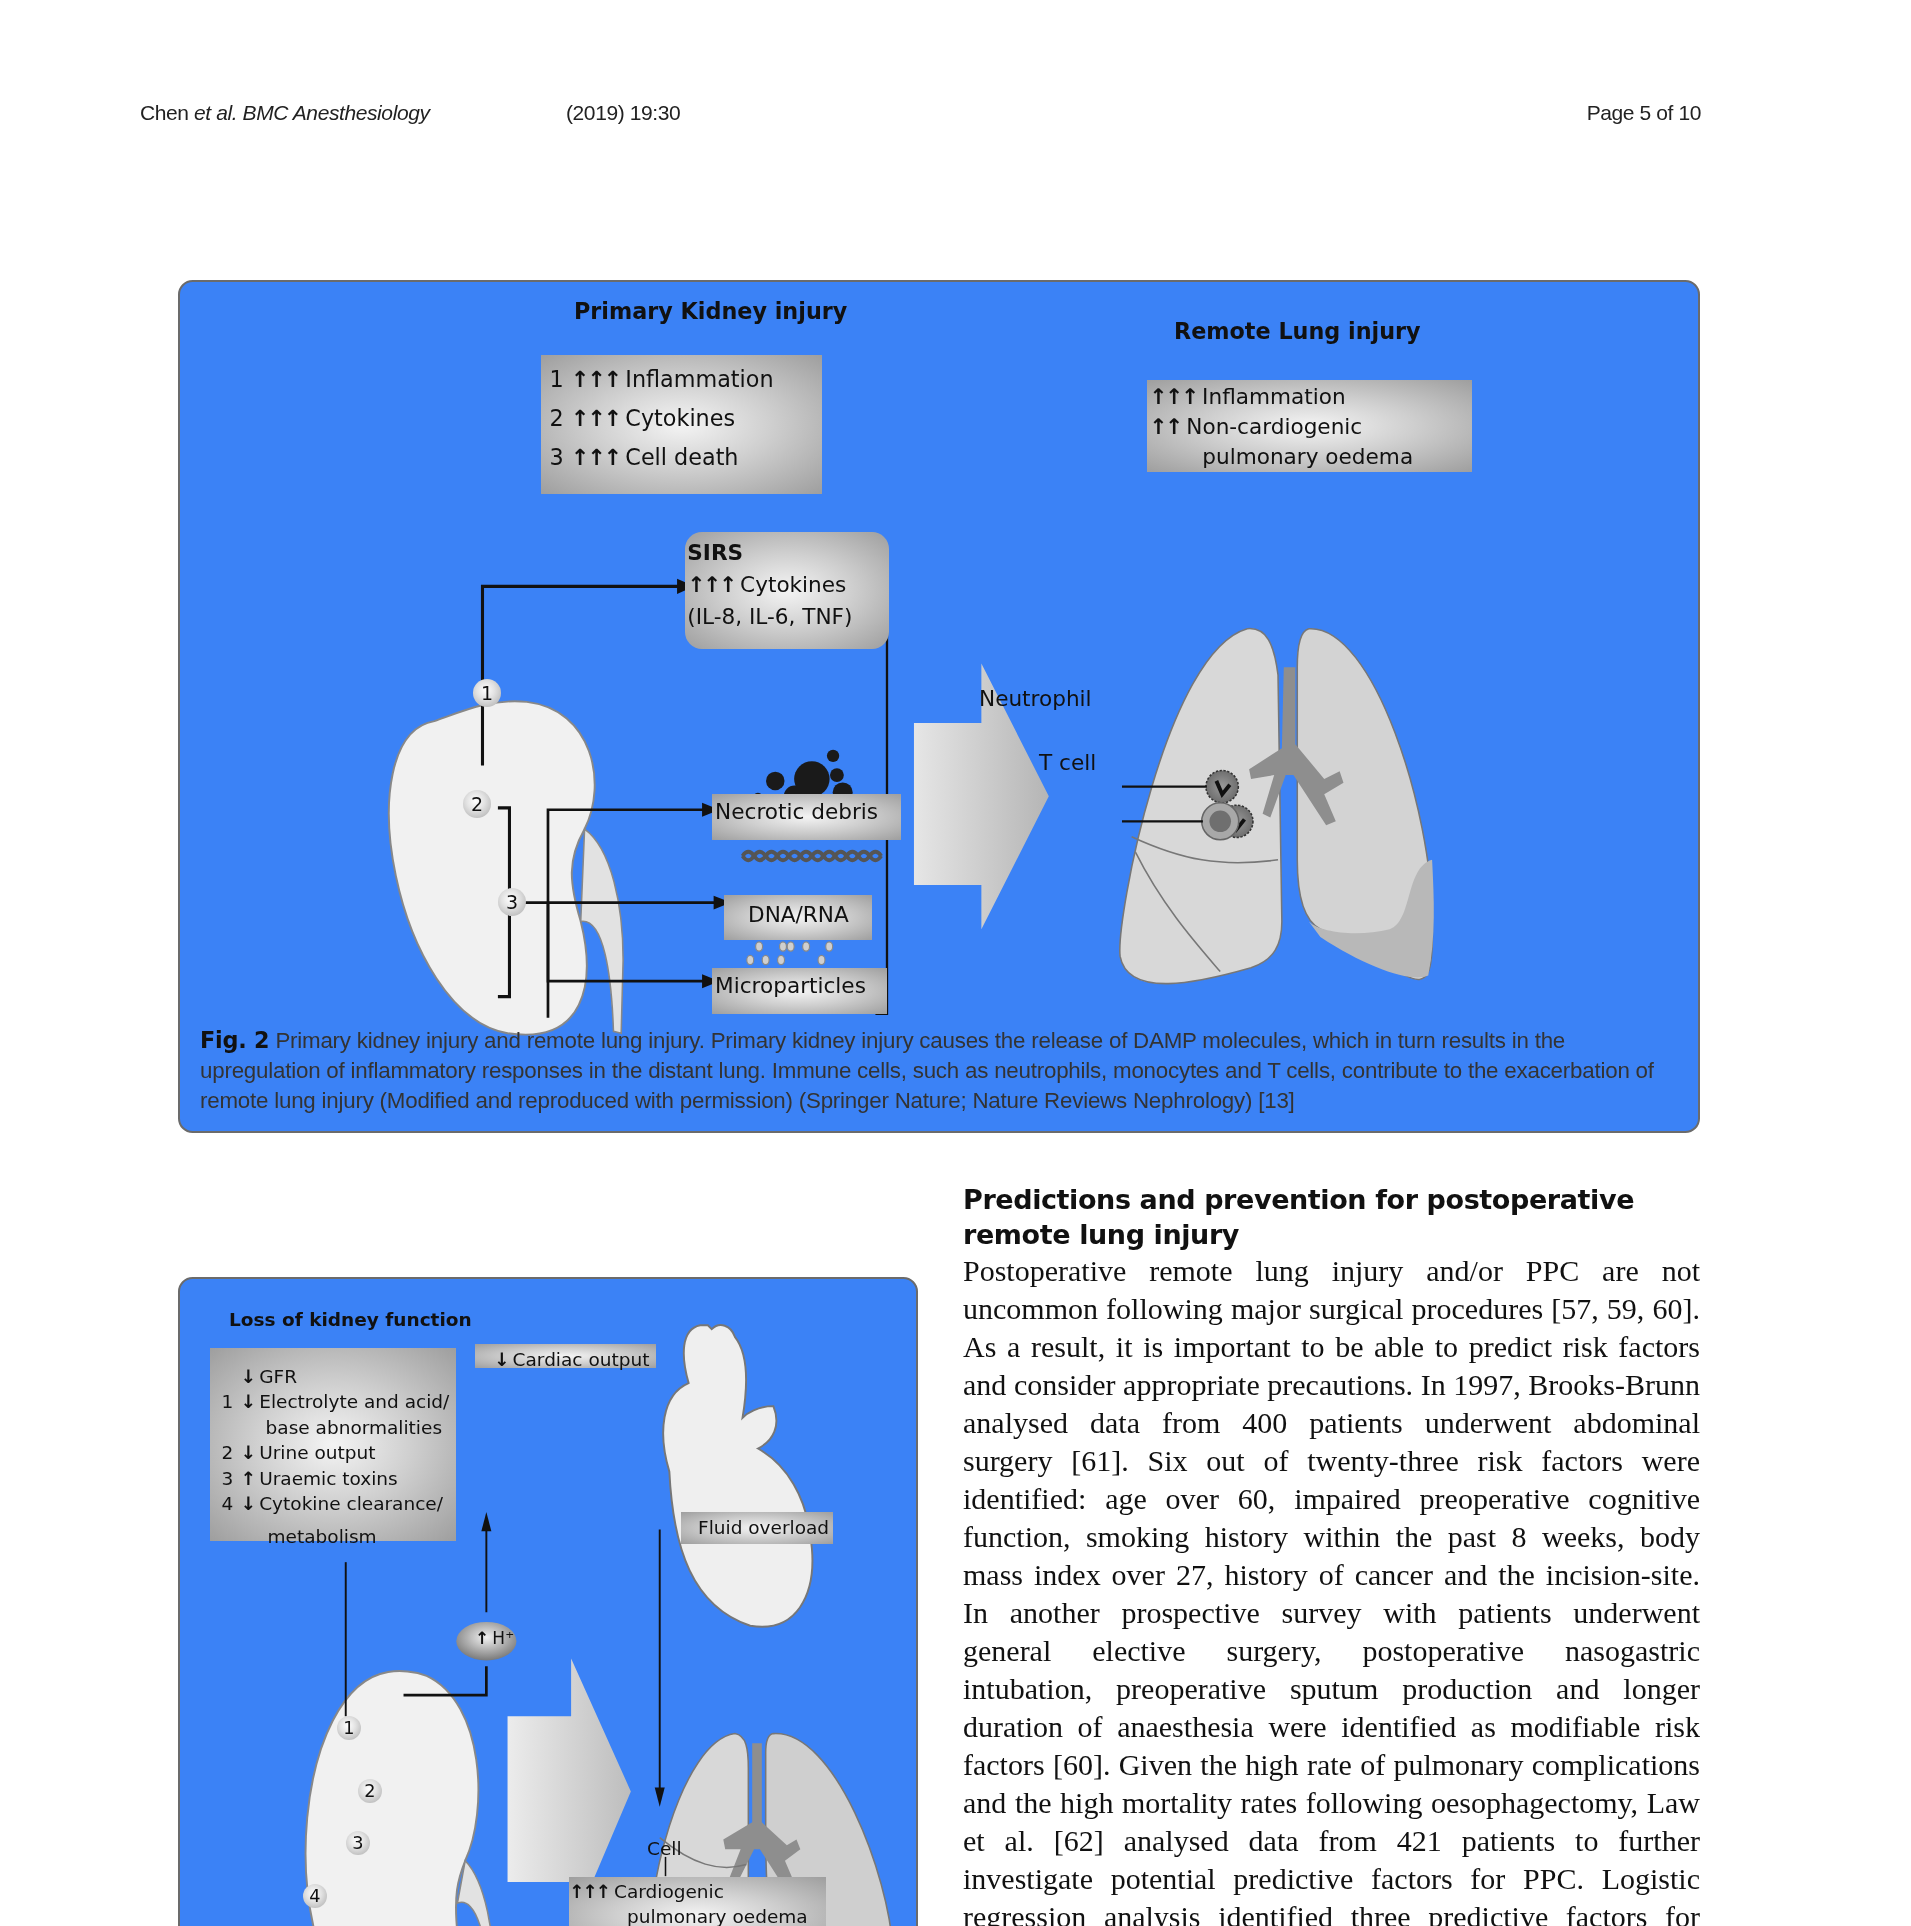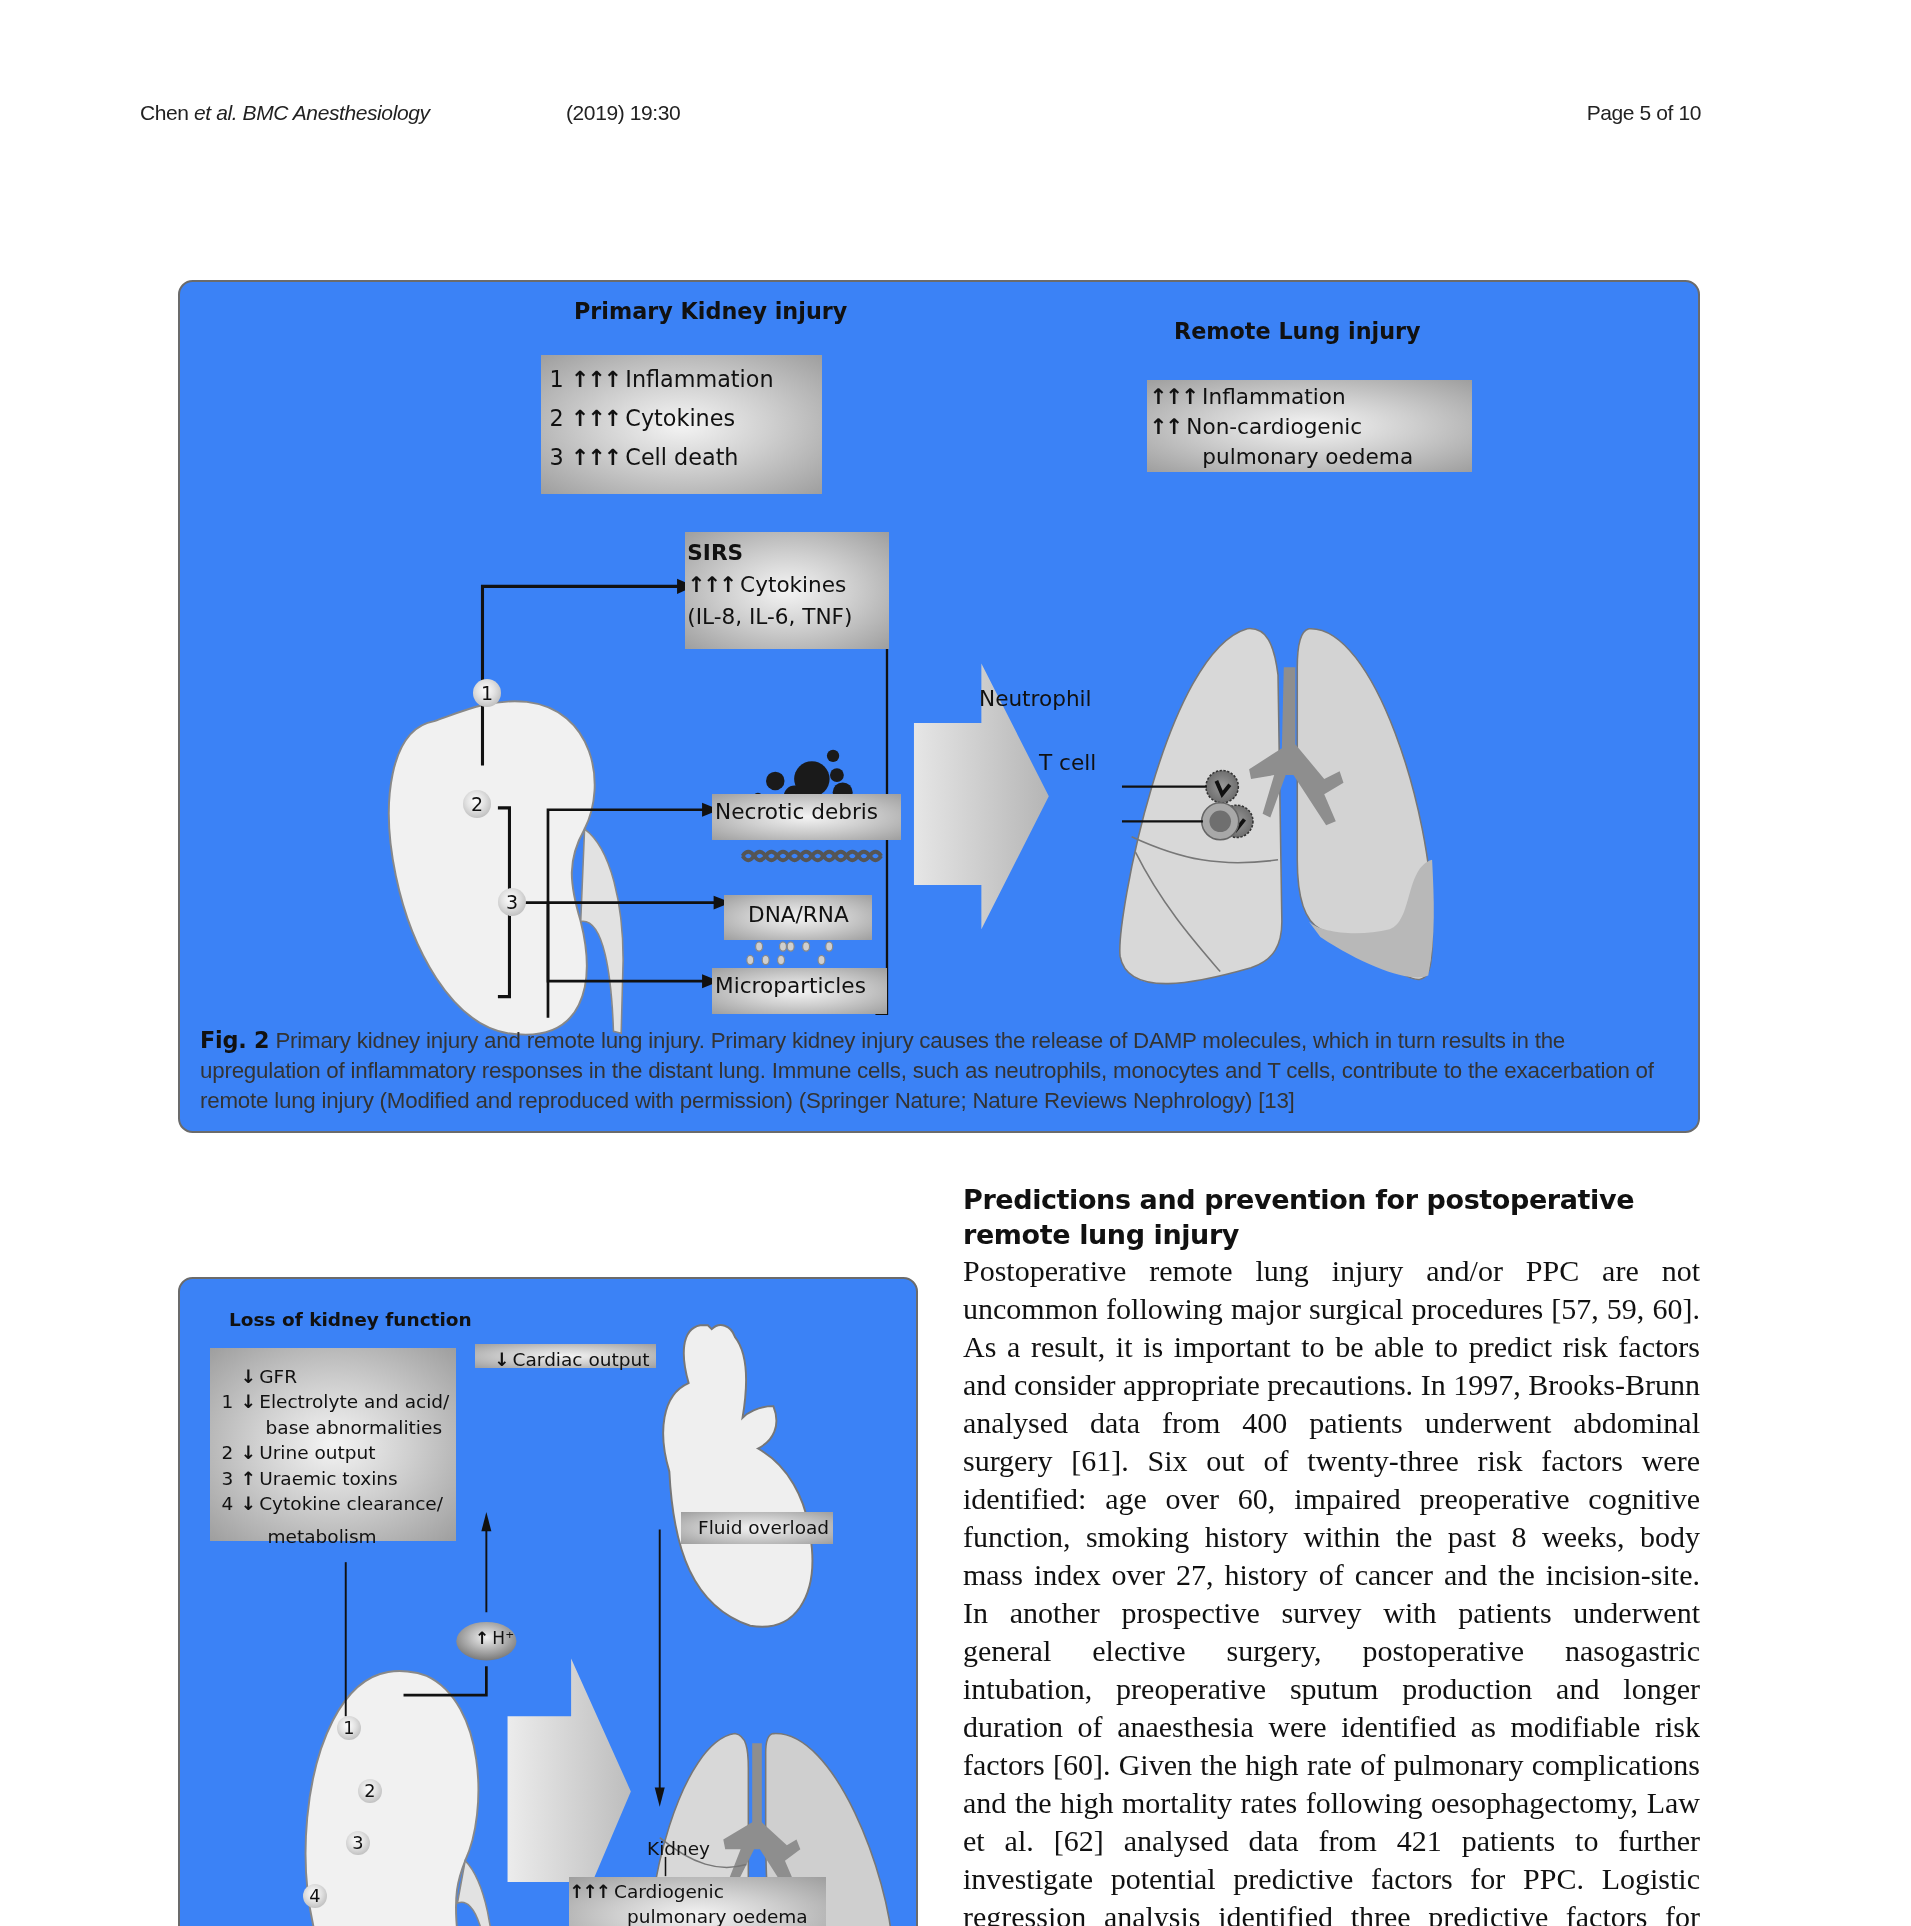--- a/index.html
+++ b/index.html
@@ -136,21 +136,21 @@
     <div class="row"><span>2</span> <span class="arrow">↑↑↑</span><span>Cytokines</span></div>
     <div class="row"><span>3</span> <span class="arrow">↑↑↑</span><span>Cell death</span></div>
   </div>
 
   <div class="abs gbox" style="left:967px; top:98px; width:325px; height:92px; padding:1.5px 2.3px; font-size:21.6px; line-height:30px;">
     <div class="row"><span class="arrow">↑↑↑</span><span>Inflammation</span></div>
     <div class="row"><span class="arrow">↑↑</span><span>Non-cardiogenic</span></div>
     <div class="row" style="padding-left:53px;"><span>pulmonary oedema</span></div>
   </div>
 
-  <div class="abs gbox" style="left:505px; top:250px; width:204px; height:117px; padding:5.4px 2.3px; font-size:21.6px; line-height:32px;">
+  <div class="abs gbox" style="left:505px; top:250px; width:204px; height:117px; padding:5.4px 2.3px; font-size:21.6px; line-height:32px;border-radius:17px;">
     <div class="row" style="font-weight:bold;">SIRS</div>
     <div class="row"><span class="arrow">↑↑↑</span><span>Cytokines</span></div>
     <div class="row">(IL-8, IL-6, TNF)</div>
   </div>
 
   <div class="abs gbox lbl" style="left:532px; top:512px; width:189px; height:46px; font-size:21.6px; line-height:35px; padding-left:3.1px;">Necrotic debris</div>
   <div class="abs gbox lbl" style="left:544px; top:613px; width:148px; height:45px; font-size:21.6px; line-height:39px; padding-left:24px;">DNA/RNA</div>
   <div class="abs gbox lbl" style="left:532px; top:686px; width:175px; height:46px; font-size:21.6px; line-height:35px; padding-left:3.1px;">Microparticles</div>
 
   <div class="abs num-ball" style="left:293px; top:397px;">1</div>
@@ -217,21 +217,21 @@
   <div class="abs gbox lbl" style="left:295px; top:65px; width:181px; height:24px; font-size:18.5px; line-height:32px; padding-left:19px;">
     <span class="arrow">↓</span><span>Cardiac output</span>
   </div>
 
   <div class="abs lbl" style="left:295px; top:349px; font-size:17px;">
     <span class="arrow">↑</span><span>H⁺</span>
   </div>
 
   <div class="abs gbox lbl" style="left:501px; top:233px; width:152px; height:32px; font-size:18.5px; line-height:32px; padding-left:17px;">Fluid overload</div>
 
-  <div class="abs lbl" style="left:467px; top:559px; font-size:18.5px;">Kidney</div>
+  <div class="abs lbl" style="left:467px; top:559px; font-size:18.5px;">Cell</div>
 
   <div class="abs num-ball" style="left:157px; top:437px; width:24px; height:24px; line-height:24px; font-size:17.7px;">1</div>
   <div class="abs num-ball" style="left:178px; top:500px; width:24px; height:24px; line-height:24px; font-size:17.7px;">2</div>
   <div class="abs num-ball" style="left:166px; top:552px; width:24px; height:24px; line-height:24px; font-size:17.7px;">3</div>
   <div class="abs num-ball" style="left:123px; top:605px; width:24px; height:24px; line-height:24px; font-size:17.7px;">4</div>
 
   <div class="abs gbox" style="left:389px; top:598px; width:257px; height:77px; padding:1.5px 0 0 0; font-size:18.5px; line-height:25px;">
     <div class="row"><span class="arrow">↑↑↑</span><span>Cardiogenic</span></div>
     <div class="row" style="padding-left:58px;">pulmonary oedema</div>
 

